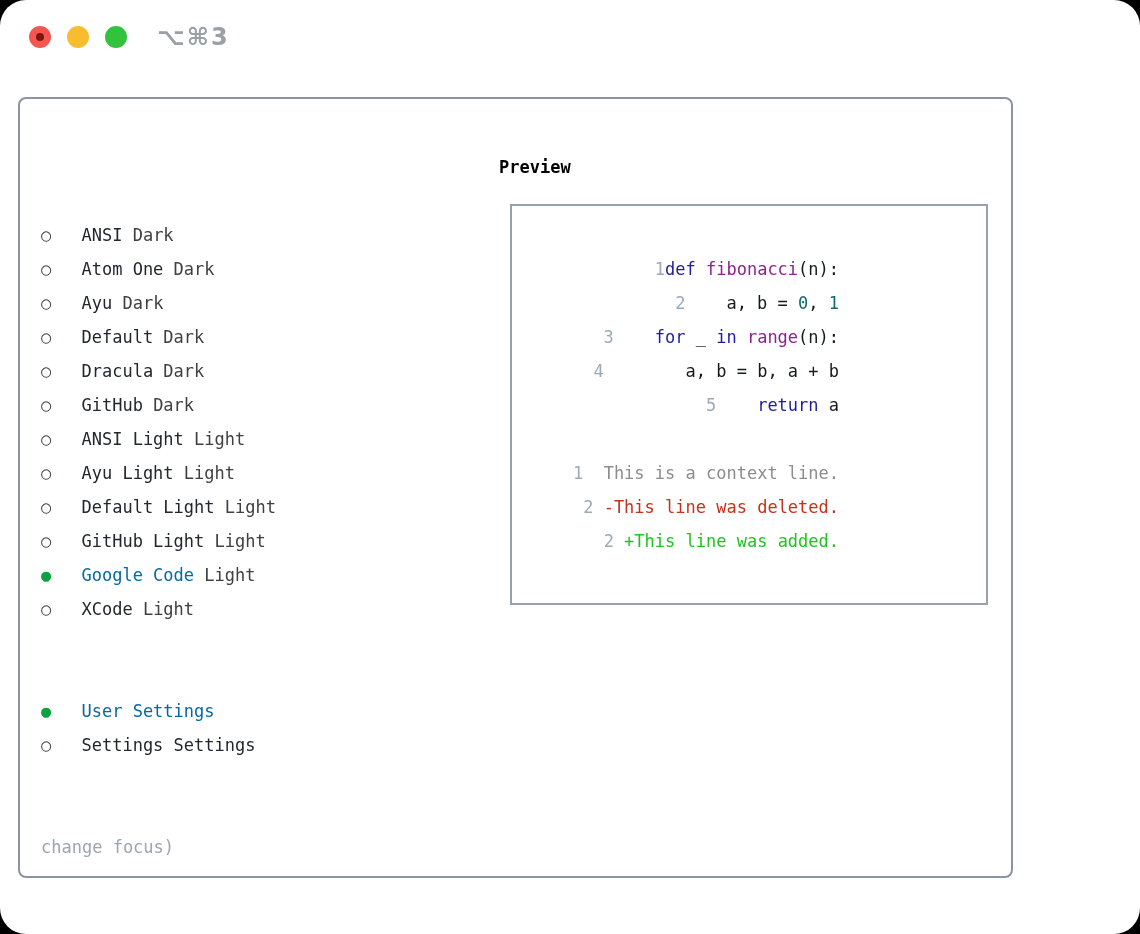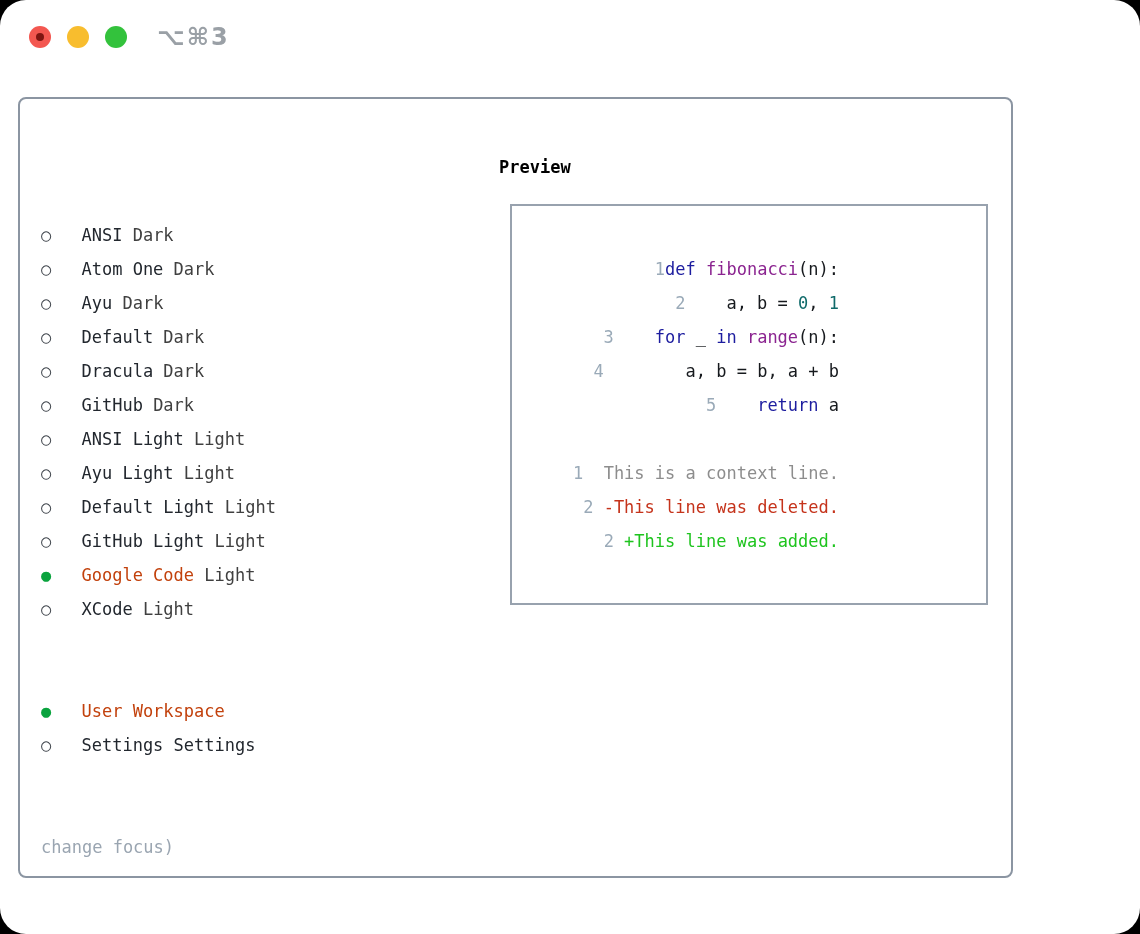--- a/index.html
+++ b/index.html
@@ -28,21 +28,21 @@
     border:2px solid #8b95a2;border-radius:8px;background:#fff;
   }
   .mono{font-size:17px;line-height:34px;white-space:pre;}
   .row{height:34px;white-space:pre;}
   .marker{display:inline-block;width:2ch;}
   .caret{color:#000;font-weight:bold;}
   .radio{color:#40464d;}
   .radio.on{color:#0aa33e;}
   .header-text{font-weight:bold;color:#000;}
   .theme-name{color:#22272e;margin-left:20px;}
-  .selected .theme-name{color:#c2410c;}
+  .selected .theme-name{color:#0369a1;}
   .variant{color:#404040;}
   .apply-header{color:#101418;}
   .left-col{position:absolute;left:21px;top:51px;}
   .apply-col{position:absolute;left:21px;top:527px;}
   .help{position:absolute;left:21px;top:663px;color:#9aa5b1;}
   
   .preview-label{position:absolute;left:479px;top:51px;height:34px;font-weight:bold;color:#000;}
   .preview-box{
     position:absolute;left:490px;top:105px;width:478px;height:401px;box-sizing:border-box;
     border:2px solid #98a2ae;background:#fff;
@@ -74,21 +74,21 @@
     <span class="win-title">⌥⌘3</span>
   </div>
 
   <div class="panel">
 
     <div class="left-col mono">
       <div id="theme-list"><div class="row theme-row"><span class="marker radio">○</span><span class="theme-name">ANSI</span><span class="variant"> Dark</span></div><div class="row theme-row"><span class="marker radio">○</span><span class="theme-name">Atom One</span><span class="variant"> Dark</span></div><div class="row theme-row"><span class="marker radio">○</span><span class="theme-name">Ayu</span><span class="variant"> Dark</span></div><div class="row theme-row"><span class="marker radio">○</span><span class="theme-name">Default</span><span class="variant"> Dark</span></div><div class="row theme-row"><span class="marker radio">○</span><span class="theme-name">Dracula</span><span class="variant"> Dark</span></div><div class="row theme-row"><span class="marker radio">○</span><span class="theme-name">GitHub</span><span class="variant"> Dark</span></div><div class="row theme-row"><span class="marker radio">○</span><span class="theme-name">ANSI Light</span><span class="variant"> Light</span></div><div class="row theme-row"><span class="marker radio">○</span><span class="theme-name">Ayu Light</span><span class="variant"> Light</span></div><div class="row theme-row"><span class="marker radio">○</span><span class="theme-name">Default Light</span><span class="variant"> Light</span></div><div class="row theme-row"><span class="marker radio">○</span><span class="theme-name">GitHub Light</span><span class="variant"> Light</span></div><div class="row theme-row selected"><span class="marker radio on">●</span><span class="theme-name">Google Code</span><span class="variant"> Light</span></div><div class="row theme-row"><span class="marker radio">○</span><span class="theme-name">XCode</span><span class="variant"> Light</span></div></div>
     </div>
 
     <div class="apply-col mono">
-      <div id="apply-list"><div class="row apply-row selected"><span class="marker radio on">●</span><span class="theme-name">User Workspace</span></div><div class="row apply-row"><span class="marker radio">○</span><span class="theme-name">Settings Settings</span></div></div>
+      <div id="apply-list"><div class="row apply-row selected"><span class="marker radio on">●</span><span class="theme-name">User Settings</span></div><div class="row apply-row"><span class="marker radio">○</span><span class="theme-name">Settings Settings</span></div></div>
     </div>
 
     <div class="help mono">
       <div class="row">change focus)</div>
     </div>
 
     <div class="preview-label mono">Preview</div>
 
     <div class="preview-box">
       <div class="code-block mono" id="code-block"><div class="crow"><span class="ln">1</span><span class="kw">def</span><span class="pl"> </span><span class="fn">fibonacci</span><span class="pl">(n):</span></div><div class="crow"><span class="ln">2</span><span class="pl">    a, b = </span><span class="numlit">0</span><span class="pl">, </span><span class="numlit">1</span></div><div class="crow"><span class="ln">3</span><span class="pl">    </span><span class="kw">for</span><span class="pl"> _ </span><span class="kw">in</span><span class="pl"> </span><span class="fn">range</span><span class="pl">(n):</span></div><div class="crow"><span class="ln">4</span><span class="pl">        a, b = b, a + b</span></div><div class="crow"><span class="ln">5</span><span class="pl">    </span><span class="kw">return</span><span class="pl"> a</span></div><div class="crow"> </div><div class="crow"><span class="dln">1</span><span class="dmark context"> </span><span class="context">This is a context line.</span></div><div class="crow"><span class="dln">2</span><span class="dmark deleted">-</span><span class="deleted">This line was deleted.</span></div><div class="crow"><span class="dln">2</span><span class="dmark added">+</span><span class="added">This line was added.</span></div></div>

